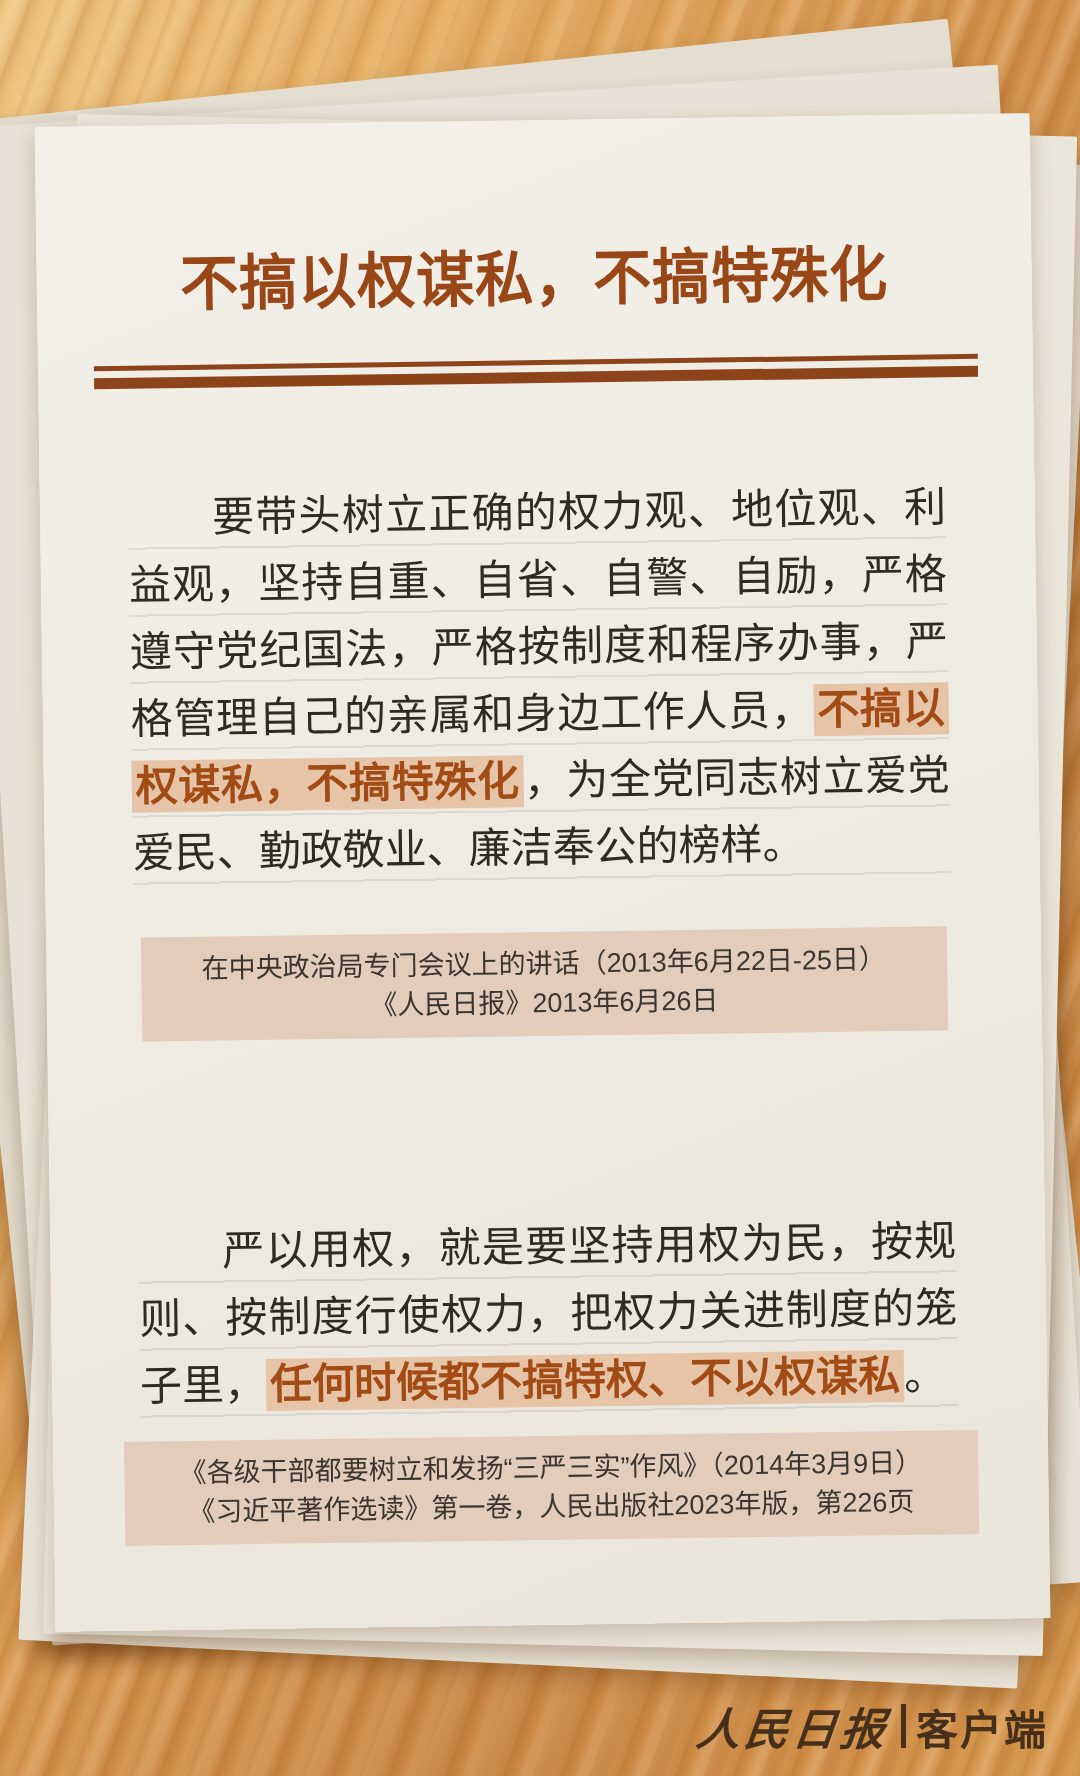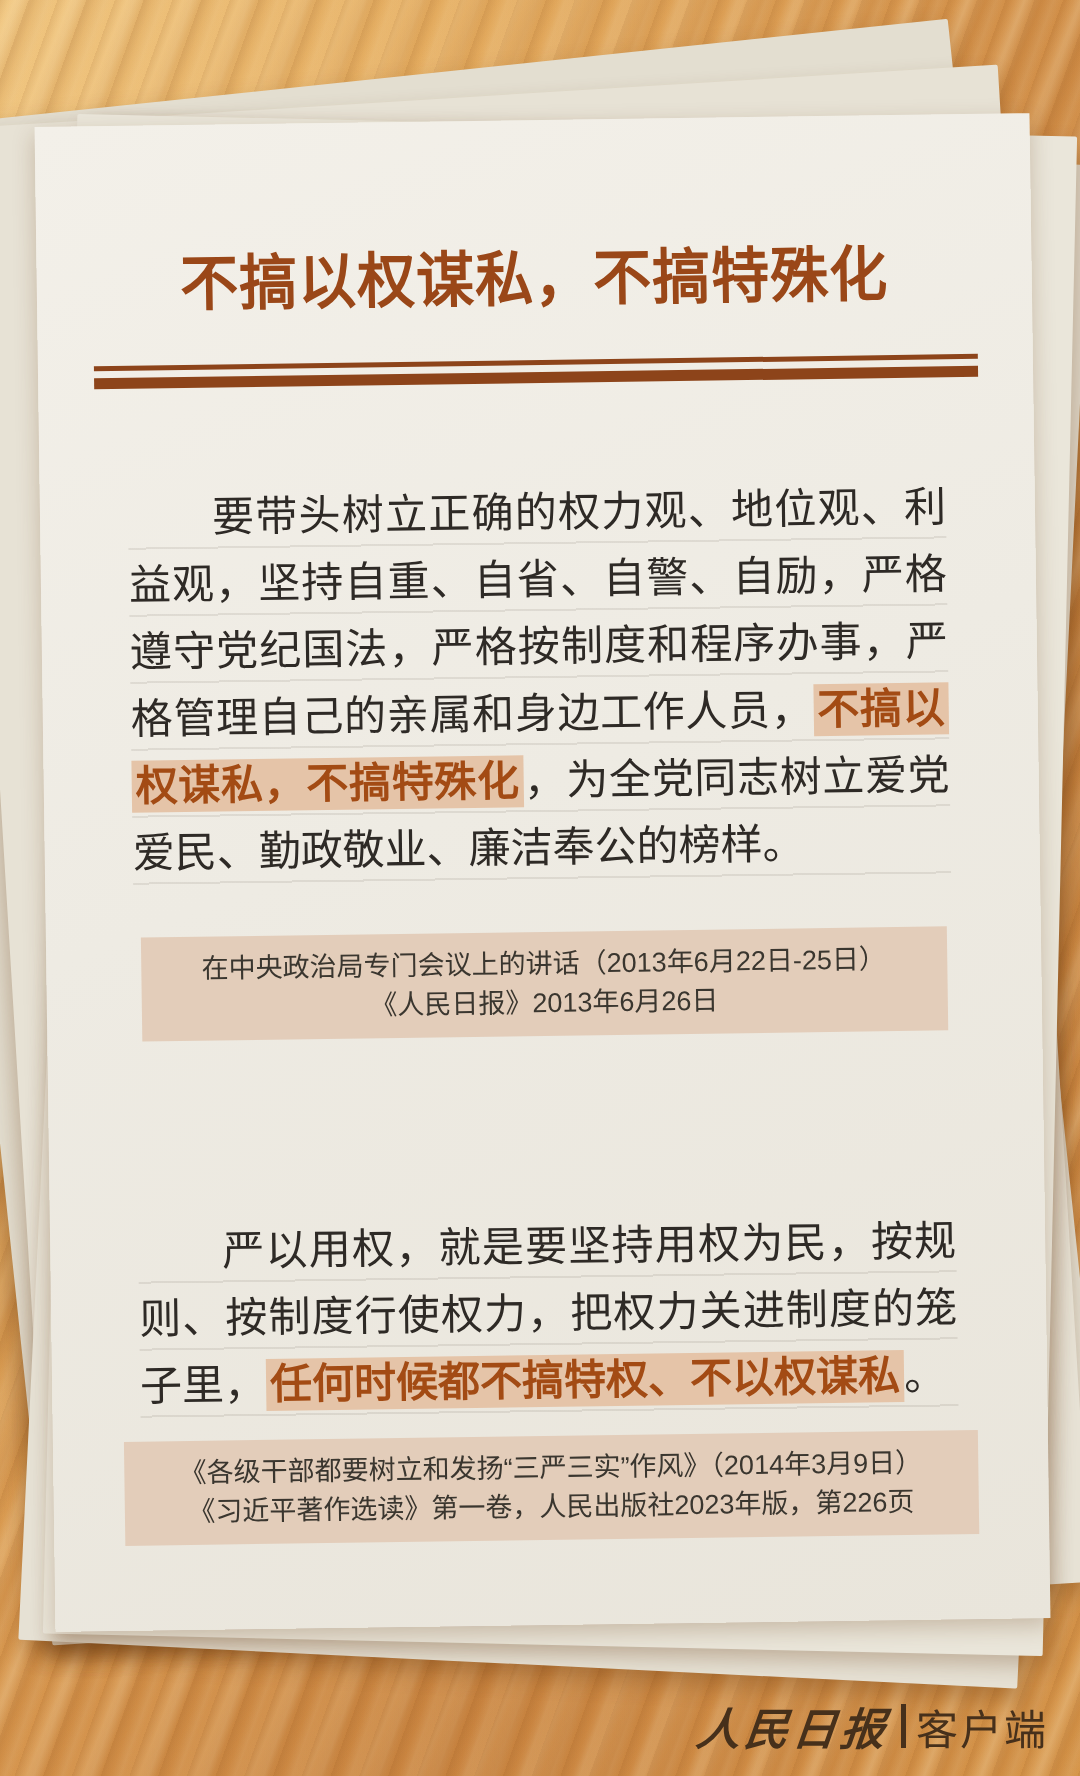--- a/index.html
+++ b/index.html
@@ -74,21 +74,21 @@
   
   .footer-logo{
     position:absolute;right:32px;top:1694px;z-index:20;
     display:flex;align-items:center;color:#46301b;
   }
   .brand-script{
     font-family:"DejaVu Serif",serif;font-style:italic;font-weight:bold;
     font-size:44px;letter-spacing:4px;transform:skewX(-6deg);
   }
   .brand-divider{width:5px;height:44px;background:#46301b;margin:0 10px 0 12px;}
-  .brand-suffix{font-size:42px;font-weight:400;letter-spacing:2px;}
+  .brand-suffix{font-size:42px;font-weight:700;letter-spacing:2px;}
 </style>
 </head>
 <body>
 
 <div class="wood"></div>
 
 <div class="sheet s-d"></div>
 <div class="sheet s-c"></div>
 <div class="sheet s-e"></div>
 <div class="sheet s-b"></div>

